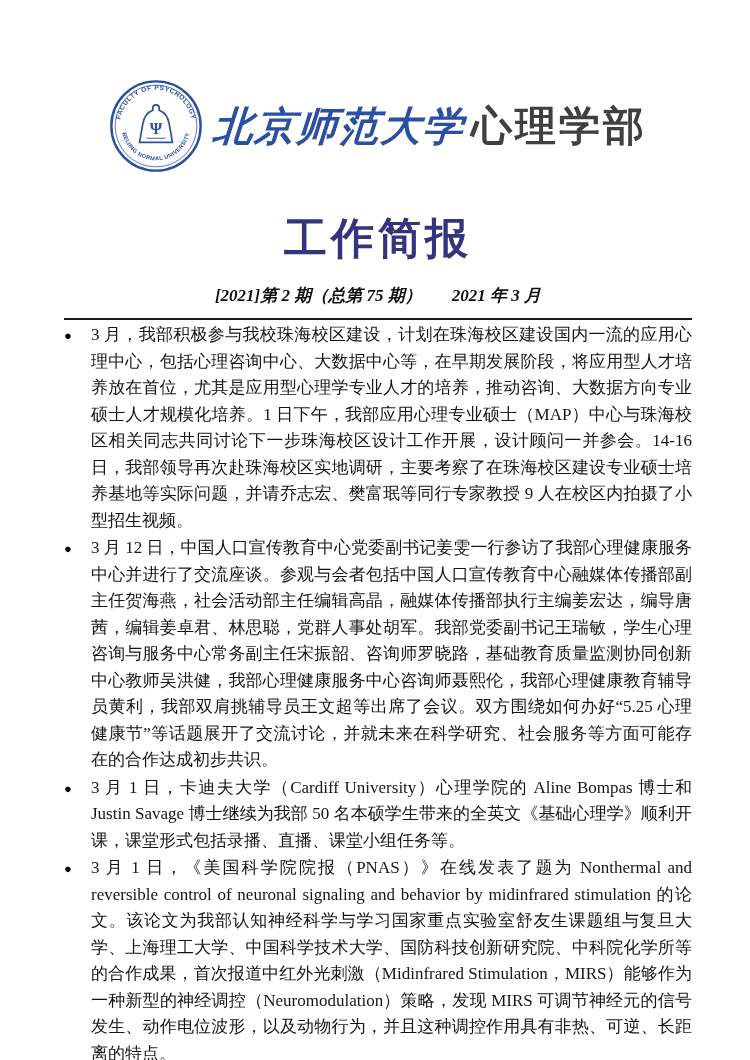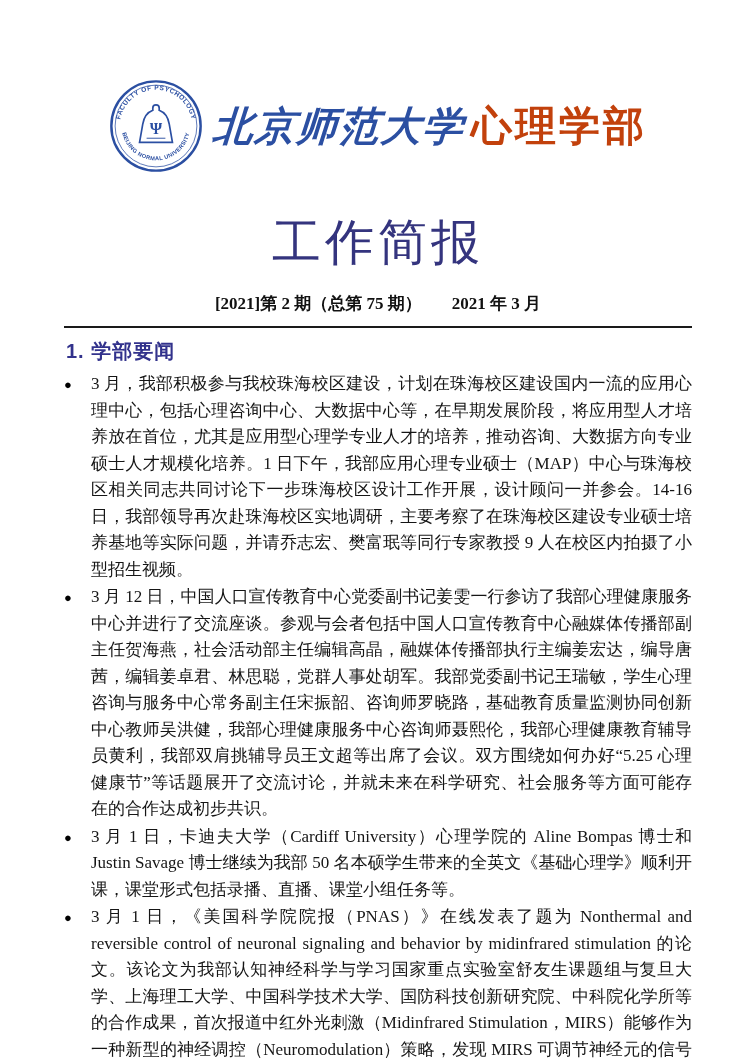--- a/index.html
+++ b/index.html
@@ -14,32 +14,32 @@
   .header{display:flex;justify-content:center;align-items:center;gap:10px;height:96px;}
   .logo{width:94px;height:94px;flex:0 0 auto;}
   .brand{display:flex;align-items:center;white-space:nowrap;}
   .brand-script{
     font-family:"Liberation Serif","DejaVu Serif",serif;
     font-style:italic;font-weight:700;font-size:40px;
     color:#2b4fa2;letter-spacing:2px;transform:skewX(-4deg);display:inline-block;
   }
   .brand-bold{
     font-family:"Liberation Sans","DejaVu Sans",sans-serif;
-    font-weight:900;font-size:41px;color:#c2410c;letter-spacing:3px;margin-left:6px;
+    font-weight:900;font-size:41px;color:#404040;letter-spacing:3px;margin-left:6px;
   }
   
   .doc-title{
     margin:36px 0 0 0;text-align:center;
-    font-size:49px;font-weight:normal;letter-spacing:4px;
+    font-size:43px;font-weight:bold;letter-spacing:4px;
     color:#34347e;
     font-family:"Liberation Serif","DejaVu Serif",serif;
   }
   .issue-line{
     margin:16px 0 0 0;text-align:center;
-    font-size:17px;font-weight:bold;color:#111;
+    font-size:17px;font-weight:bold;color:#111;font-style:italic;
   }
   .issue-gap{display:inline-block;width:30px;}
   .rule{margin-top:11px;border-top:2px solid #1a1a1a;height:0;}
   
   .body{margin-top:2px;}
   .sec-heading{
     font-family:"Liberation Sans","DejaVu Sans",sans-serif;
     font-size:20px;font-weight:600;color:#32328c;
     margin:10px 0 6px 2px;letter-spacing:1px;
   }
@@ -86,21 +86,20 @@
     </div>
   </header>
 
   <h1 class="doc-title">工作简报</h1>
 
   <p class="issue-line"><span>[2021]第 2 期（总第 75 期）</span><span class="issue-gap"></span><span>2021 年 3 月</span></p>
 
   <div class="rule"></div>
 
   <main class="body">
-      <h2 class="sec-heading">1. 学部要闻</h2>
       <ul class="bullets">
         <li class="bullet-item">
           <span class="marker">●</span>
           <span class="txt"><span>3 月，我部积极参与我校珠海校区建设，计划在珠海校区建设国内一流的应用心理中心，包括心理咨询中心、大数据中心等，在早期发展阶段，将应用型人才培养放在首位，尤其是应用型心理学专业人才的培养，推动咨询、大数据方向专业硕士人才规模化培养。1 日下午，我部应用心理专业硕士（MAP）中心与珠海校区相关同志共同讨论下一步珠海校区设计工作开展，设计顾问一并参会。14-16 日，我部领导再次赴珠海校区实地调研，主要考察了在珠海校区建设专业硕士培养基地等实际问题，并请乔志宏、樊富珉等同行专家教授 9 人在校区内拍摄了小型招生视频。</span></span>
         </li>
         <li class="bullet-item">
           <span class="marker">●</span>
           <span class="txt"><span>3 月 12 日，中国人口宣传教育中心党委副书记姜雯一行参访了我部心理健康服务中心并进行了交流座谈。参观与会者包括中国人口宣传教育中心融媒体传播部副主任贺海燕，社会活动部主任编辑高晶，融媒体传播部执行主编姜宏达，编导唐茜，编辑姜卓君、林思聪，党群人事处胡军。我部党委副书记王瑞敏，学生心理咨询与服务中心常务副主任宋振韶、咨询师罗晓路，基础教育质量监测协同创新中心教师吴洪健，我部心理健康服务中心咨询师聂熙伦，我部心理健康教育辅导员黄利，我部双肩挑辅导员王文超等出席了会议。双方围绕如何办好“5.25 心理健康节”等话题展开了交流讨论，并就未来在科学研究、社会服务等方面可能存在的合作达成初步共识。</span></span>
         </li>
       </ul>

